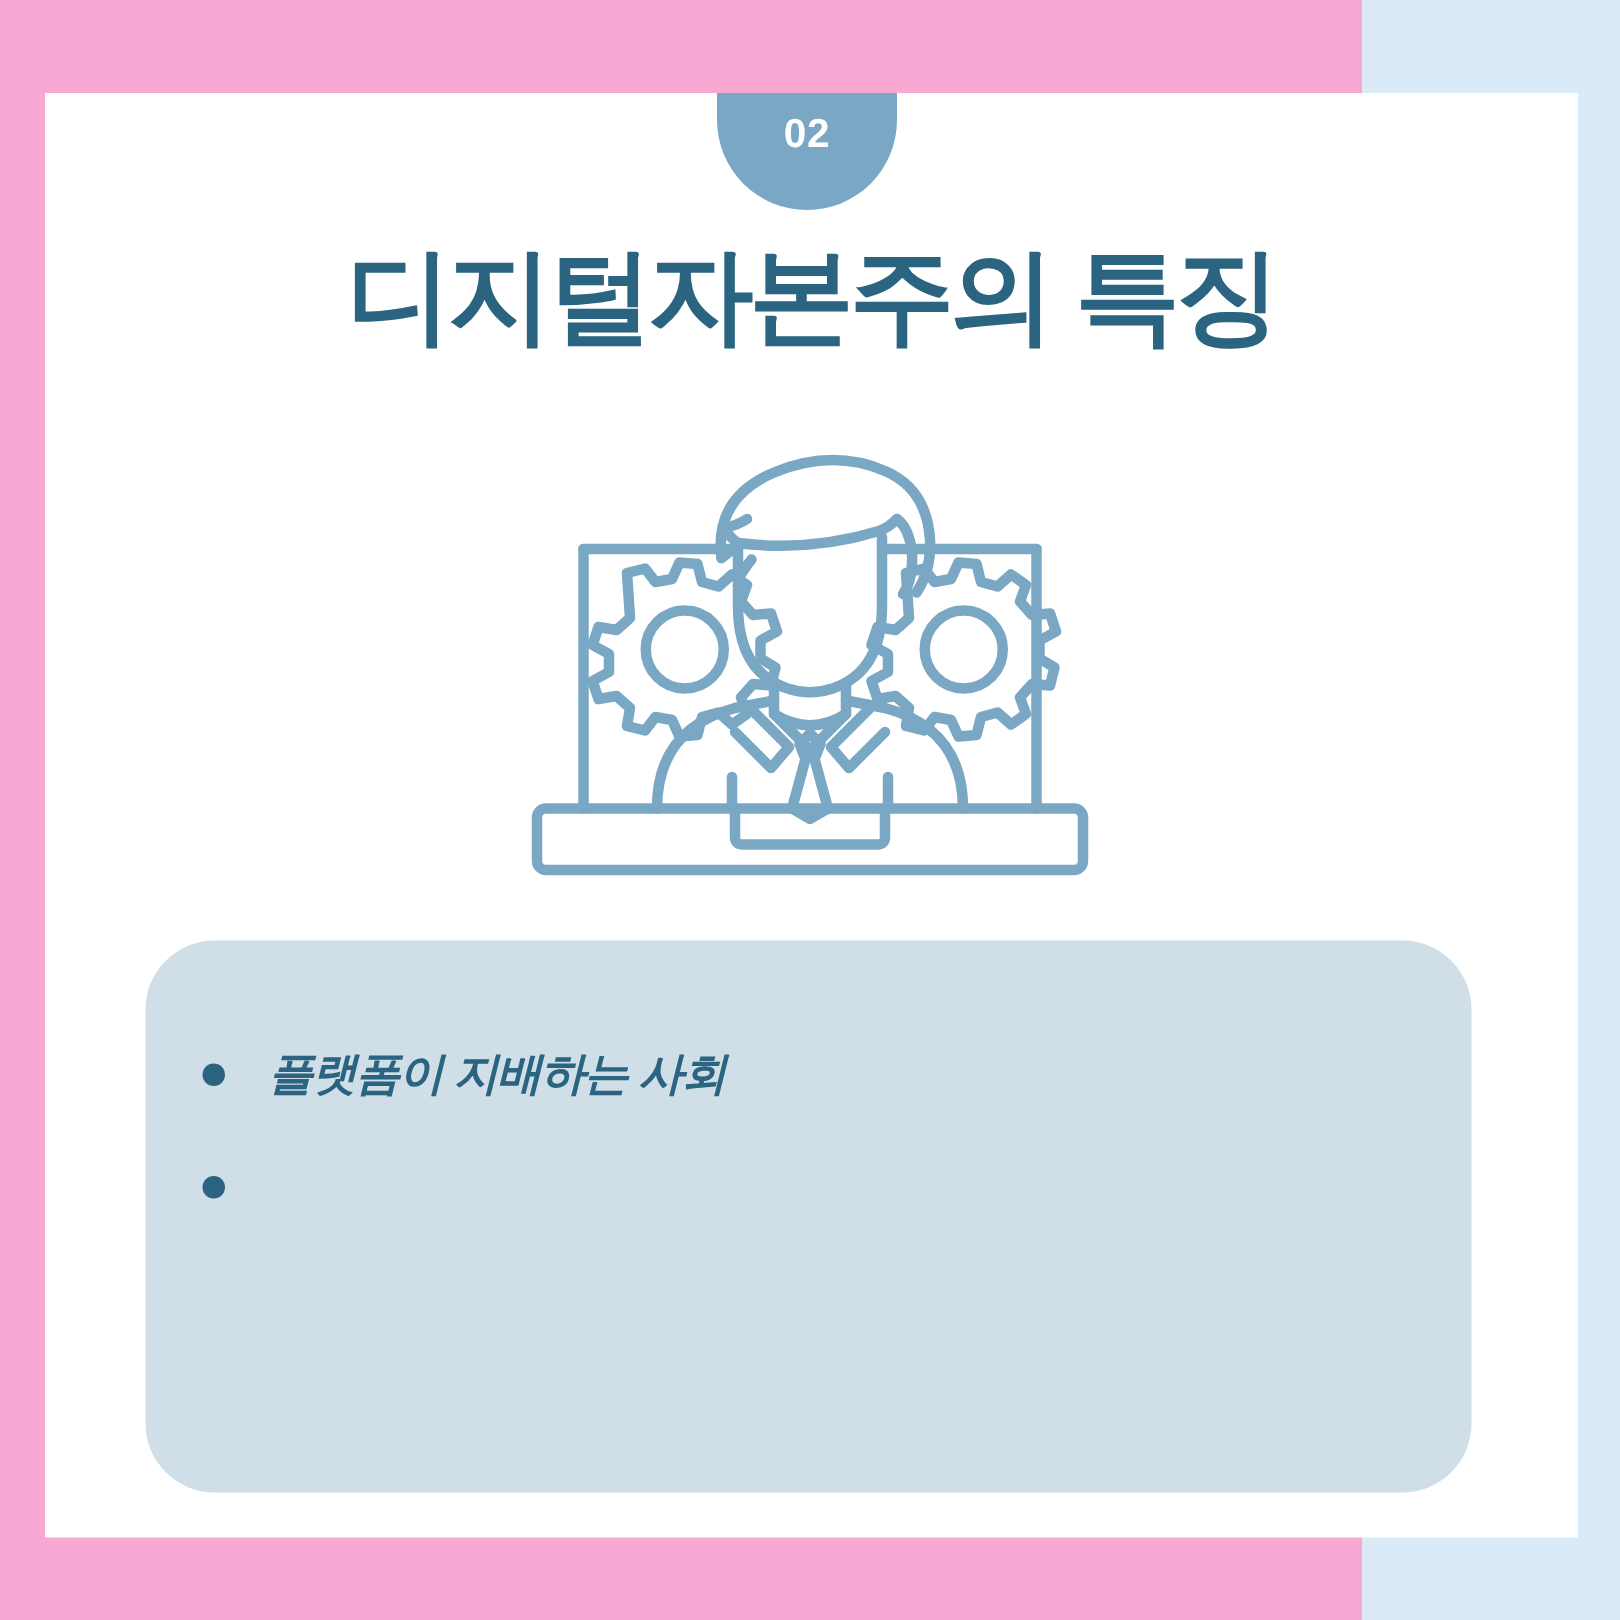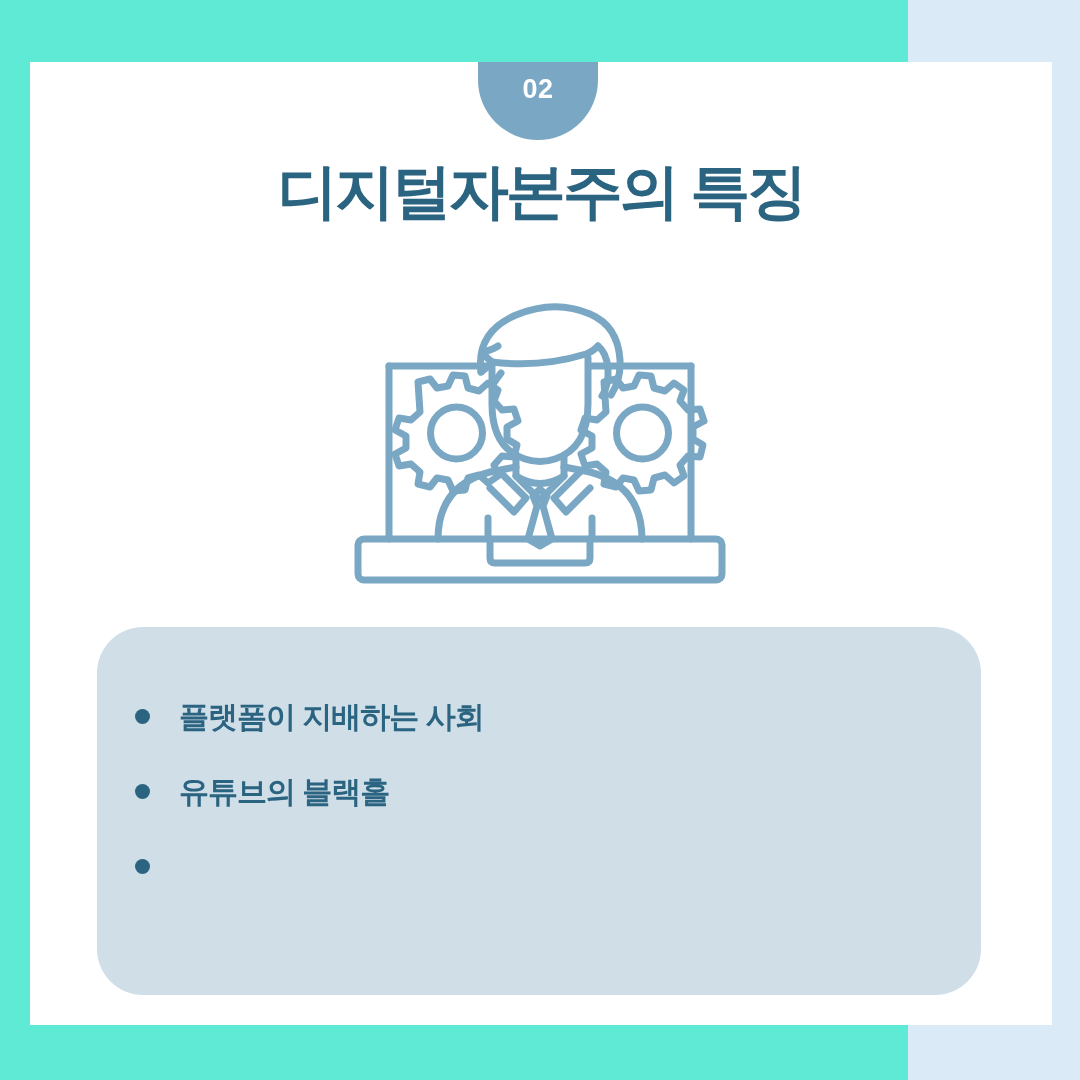--- a/index.html
+++ b/index.html
@@ -11,21 +11,21 @@
     height: 1080px;
     background: #daebf7;
     font-family: "Liberation Sans", sans-serif;
     overflow: hidden;
   }
 
   #slide {
     position: relative;
     width: 908px;
     height: 1080px;
-    background: #5eead4;
+    background: #f9a8d4;
   }
 
   
   #card {
     position: absolute;
     left: 30px;
     top: 62px;
     width: 1022px;
     height: 963px;
     background: #ffffff;
@@ -56,21 +56,21 @@
   }
 
   
   #title {
     position: absolute;
     left: 30px;
     top: 158px;
     width: 1022px;
     text-align: center;
     color: #2b6480;
-    font-size: 60px;
+    font-size: 70px;
     font-weight: bold;
     letter-spacing: -3px;
     line-height: 1.12;
     font-family: "Liberation Sans", sans-serif;
     white-space: nowrap;
   }
 
   
   #illustration {
     position: absolute;
@@ -90,20 +90,21 @@
     background: #d0dee8;
     border-radius: 46px;
     box-sizing: border-box;
     padding: 52px 0 0 0;
   }
   .bullet-row {
     display: flex;
     align-items: center;
     height: 75px;
     padding-left: 18px;
+    font-style: italic;
   }
   .bullet-dot {
     width: 15px;
     height: 15px;
     border-radius: 50%;
     background: #2b6480;
     flex: 0 0 auto;
     margin-left: 20px;
     margin-right: 29px;
   }
@@ -197,24 +198,20 @@
     </svg>
   </div>
 
   <div id="bullet-panel">
 
     <div class="bullet-row">
       <span class="bullet-dot"></span>
       <span class="bullet-text">플랫폼이 지배하는 사회</span>
     </div>
 
-    <div class="bullet-row">
-      <span class="bullet-dot"></span>
-      <span class="bullet-text">유튜브의 블랙홀</span>
-    </div>
 
     <div class="bullet-row">
       <span class="bullet-dot"></span>
     </div>
 
 
   </div>
 
 </div>
 

